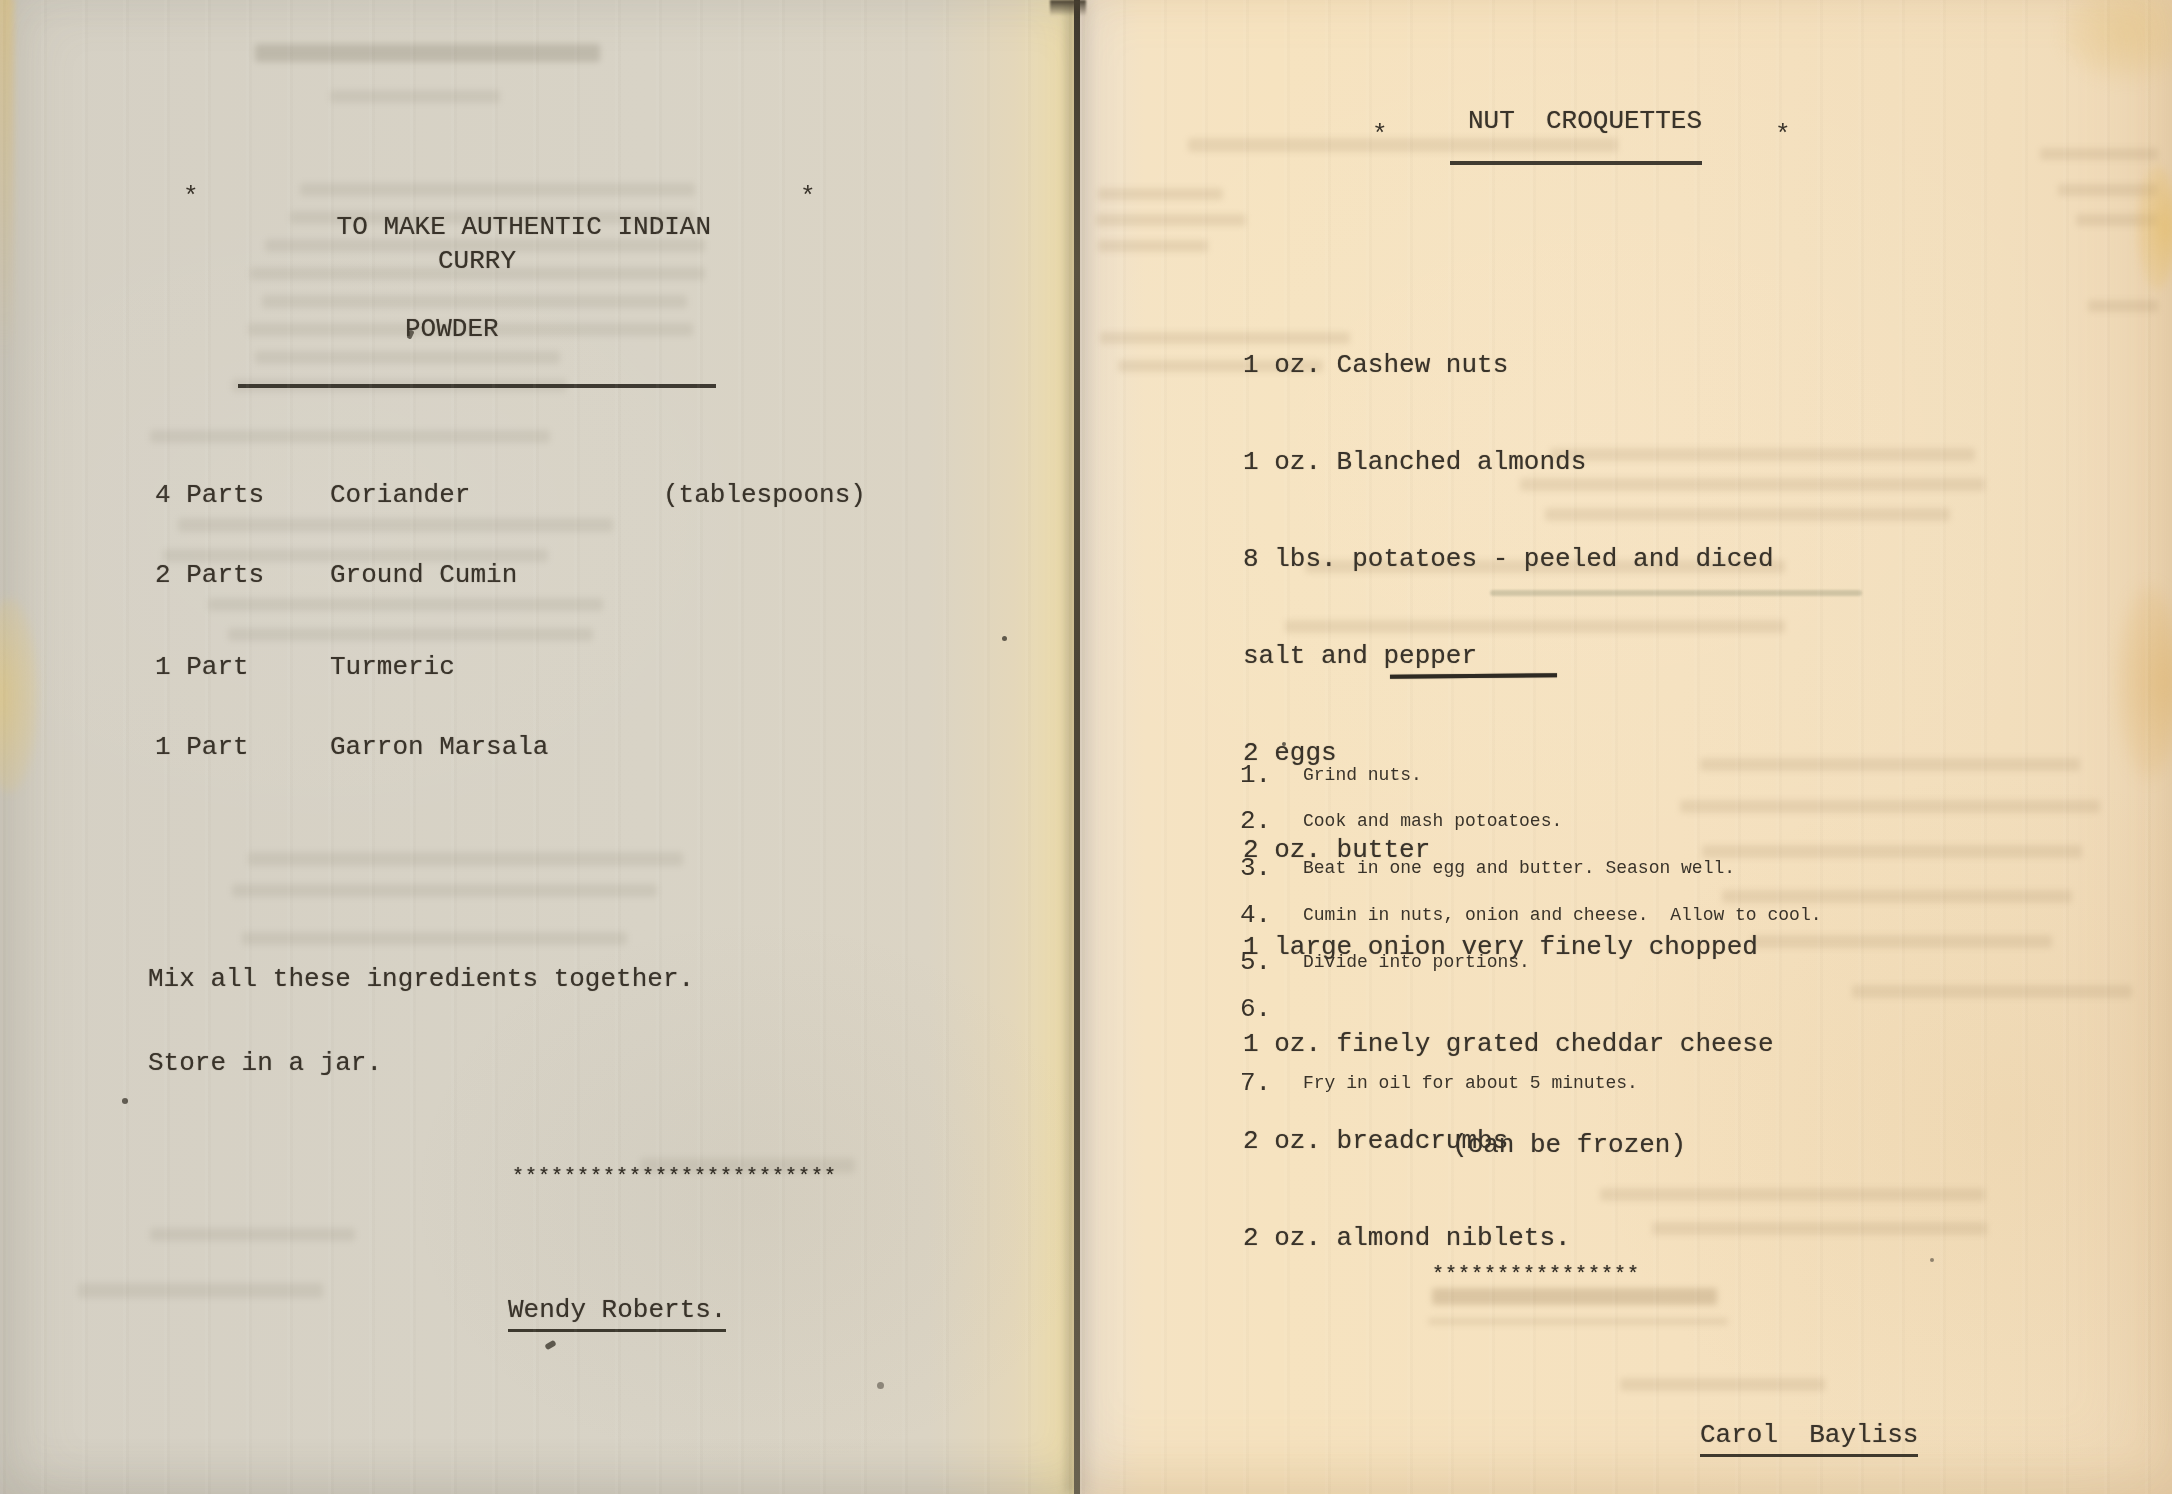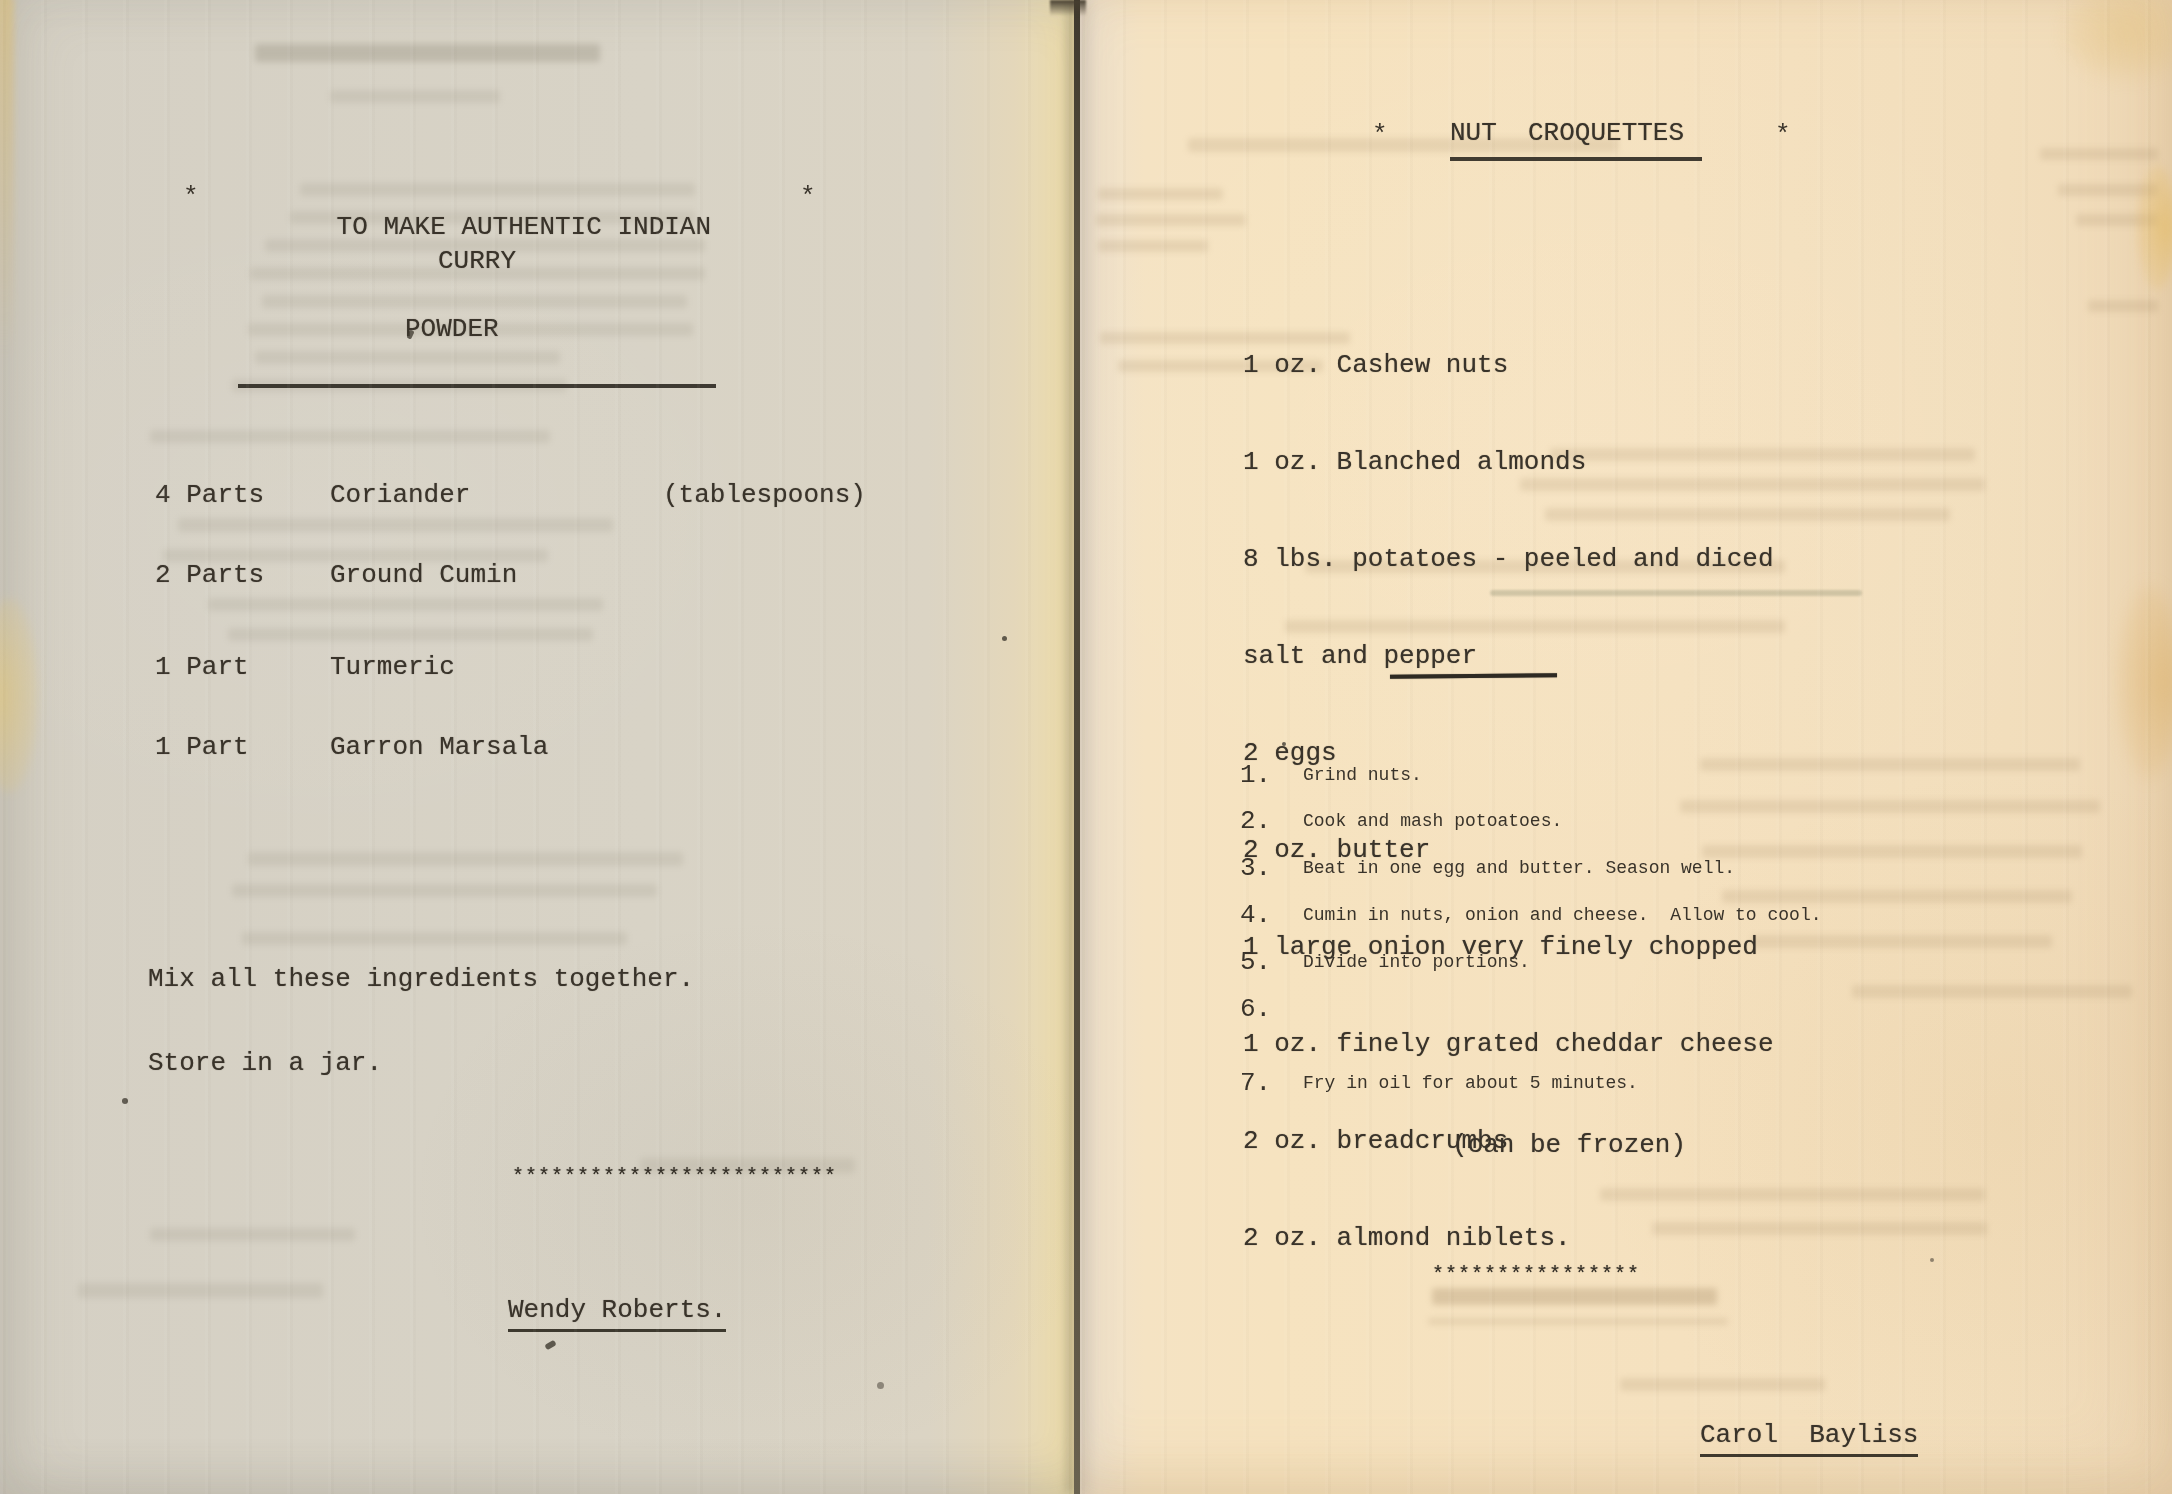--- a/index.html
+++ b/index.html
@@ -50,21 +50,21 @@
   
   .lrow{position:absolute;left:0;width:1079px;height:34px;}
   .lrow .c1{position:absolute;left:155px;}
   .lrow .c2{position:absolute;left:330px;}
   .lrow .c3{position:absolute;left:663px;}
   .lrow span{font-size:26px;line-height:34px;white-space:pre-wrap;
     color:#39332a;text-shadow:0 0 1px rgba(57,51,42,0.55);}
   
   .divider{font-size:20px;letter-spacing:1px;color:#332e26;text-shadow:0 0 1px rgba(50,45,36,0.6);}
   
-  #rp-title{left:1450px;top:116px;width:252px;text-align:left;padding-bottom:7px;
+  #rp-title{left:1450px;top:104px;width:252px;text-align:right;padding-bottom:23px;
     border-bottom:4px solid rgba(46,41,33,0.9);}
   #rp-ingredients{left:1243px;top:283px;}
   #rp-ingredients div{font-size:26px;line-height:29px;white-space:pre-wrap;}
   #rp-rule{position:absolute;left:1390px;top:674px;width:167px;height:4px;
     background:#2e2a23;transform:rotate(-0.5deg);box-shadow:0 0 1px rgba(46,42,35,0.7);}
   .step{position:absolute;left:0;width:2172px;}
   .step .snum{position:absolute;left:1240px;font-size:26px;line-height:31px;}
   .step .stext{position:absolute;left:1303px;width:740px;font-size:18px;line-height:31px;white-space:pre-wrap;}
   .step .stext div{white-space:pre-wrap;}
   

